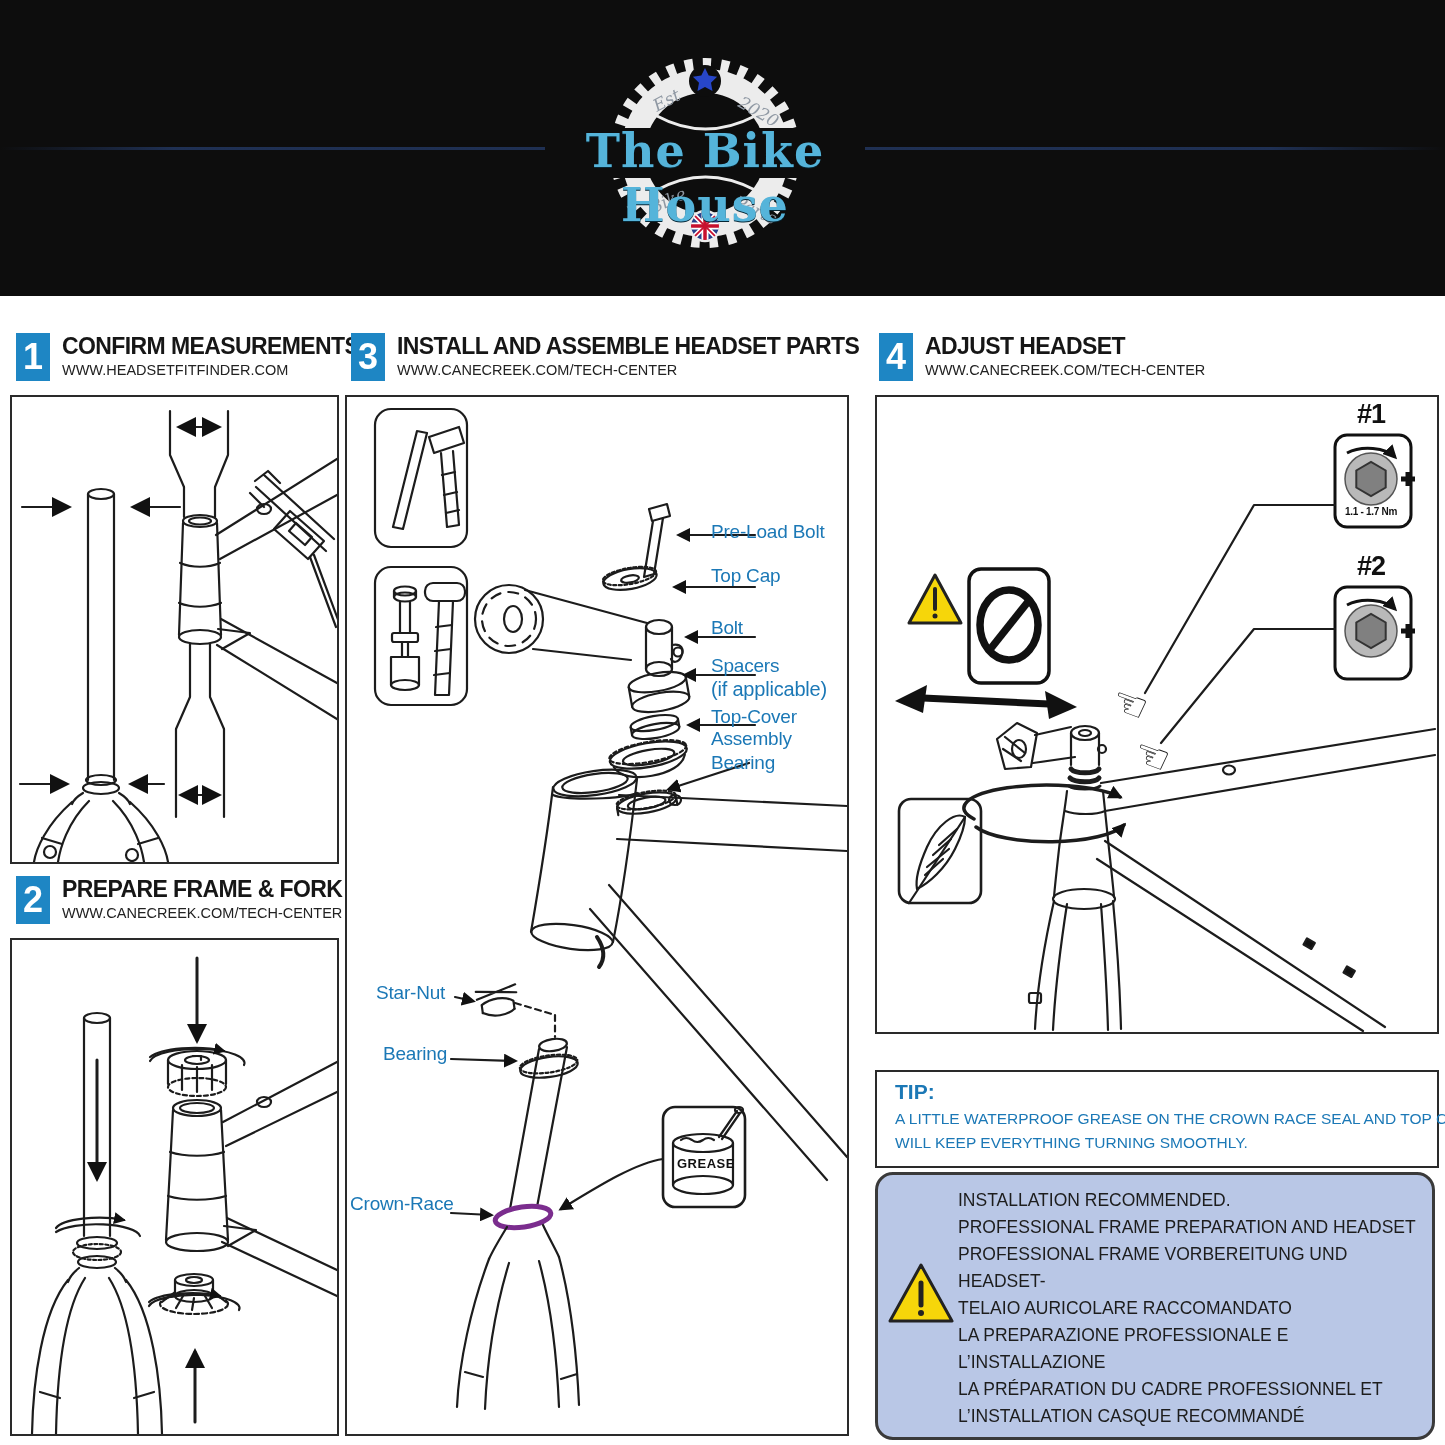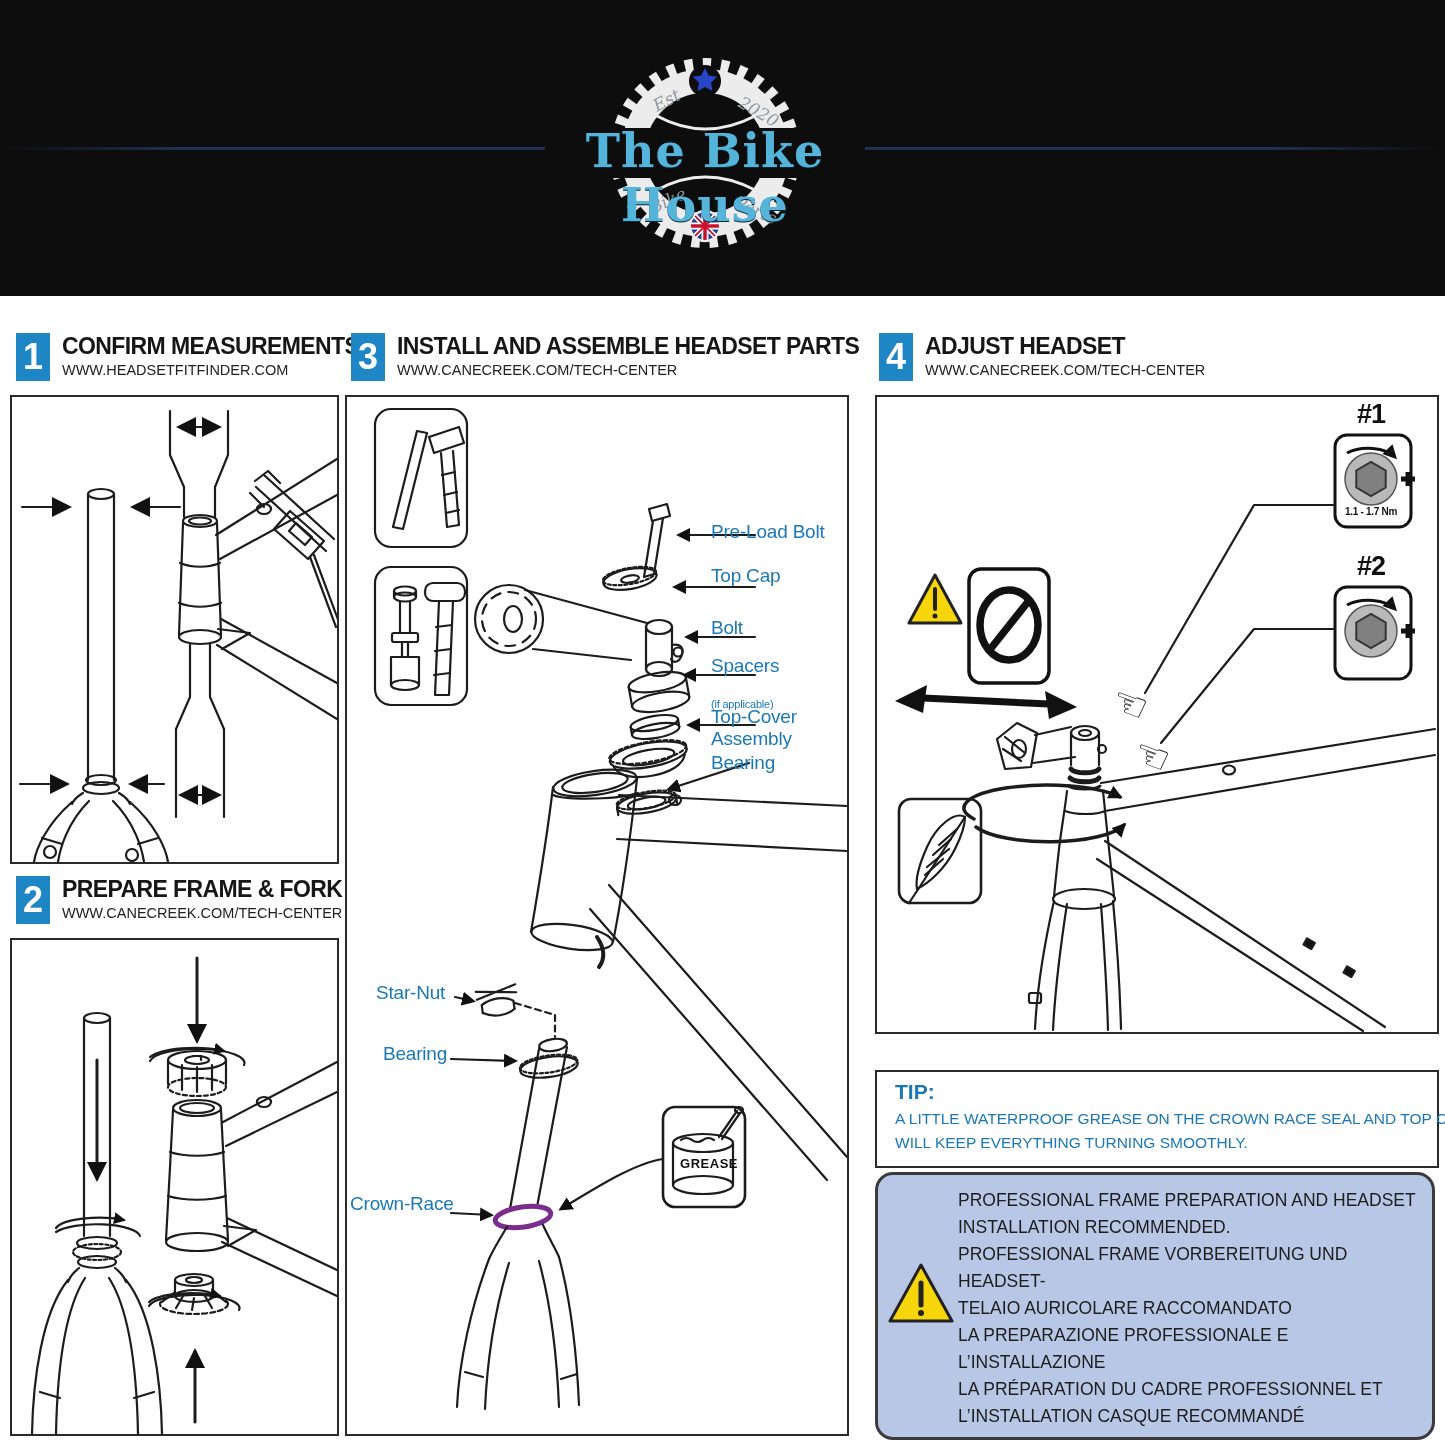--- a/index.html
+++ b/index.html
@@ -18,22 +18,22 @@
   .num{width:34px;height:48px;background:#1e86c4;color:#fff;font-weight:700;font-size:36px;
        line-height:48px;text-align:center;}
   .sec-title{font-weight:700;font-size:23px;letter-spacing:-0.6px;color:#161616;line-height:26px;}
   .sec-url{font-size:14.5px;color:#222;margin-top:3px;letter-spacing:0;}
   
   .panel{position:absolute;border:2px solid #2a2a2a;background:#fff;}
   svg.diagram{position:absolute;left:0;top:0;}
   .ln{fill:none;stroke:#1c1c1c;stroke-width:2.2;stroke-linecap:round;stroke-linejoin:round;}
   
   .plabel{position:absolute;font-size:19px;color:#1b78b6;letter-spacing:-0.2px;white-space:nowrap;}
-  .plabel.small{font-size:11px;margin-top:20px;}
-  .grease-lbl{position:absolute;font-size:13px;font-weight:700;color:#111;text-align:right;letter-spacing:.5px;}
+  .plabel.small{font-size:20px;}
+  .grease-lbl{position:absolute;font-size:13px;font-weight:700;color:#111;text-align:left;letter-spacing:.5px;padding-left:13px;}
   .step-lbl{position:absolute;font-size:27px;font-weight:700;color:#111;text-align:center;letter-spacing:-1px;}
   .torque-lbl{position:absolute;font-size:10px;font-weight:700;color:#111;text-align:center;letter-spacing:-0.3px;}
   
   #tipbox{position:absolute;left:875px;top:1058px;width:560px;height:94px;border:2px solid #2a2a2a;background:#fff;margin-top:12px;}
   #tip-h{position:absolute;left:18px;top:8px;font-size:21px;font-weight:700;color:#1b78b6;}
   .tip-line{position:absolute;left:18px;font-size:15.5px;color:#1b78b6;white-space:nowrap;}
   
   #notice{position:absolute;left:875px;top:1172px;width:560px;height:268px;background:#b9c7e6;
           border:3px solid #3a3a3a;border-radius:18px;box-sizing:border-box;}
   #notice-text{position:absolute;left:80px;top:12px;width:465px;font-size:17.5px;line-height:27px;color:#1d1d1d;}
@@ -457,22 +457,22 @@
     <div class="tip-line" style="top:62px">WILL KEEP EVERYTHING TURNING SMOOTHLY.</div>
   </div>
 
   <div id="notice">
     <svg class="abs" style="left:8px;top:86px" width="70" height="66" viewBox="0 0 70 66">
       <path d="M35,4 L66,60 L4,60 Z" fill="#f6d60a" stroke="#222" stroke-width="3" stroke-linejoin="round"></path>
       <path d="M35,22 V44" stroke="#222" stroke-width="5" stroke-linecap="round"></path>
       <circle cx="35" cy="52" r="3" fill="#222"></circle>
     </svg>
     <div id="notice-text">
+      <div>INSTALLATION RECOMMENDED.</div>
       <div>PROFESSIONAL FRAME PREPARATION AND HEADSET</div>
-      <div>INSTALLATION RECOMMENDED.</div>
       <div>PROFESSIONAL FRAME VORBEREITUNG UND HEADSET-</div>
       <div>TELAIO AURICOLARE RACCOMANDATO</div>
       <div>LA PREPARAZIONE PROFESSIONALE E L’INSTALLAZIONE</div>
       <div>LA PRÉPARATION DU CADRE PROFESSIONNEL ET</div>
       <div>L’INSTALLATION CASQUE RECOMMANDÉ</div>
 
     </div>
   </div>
 
 </div>

